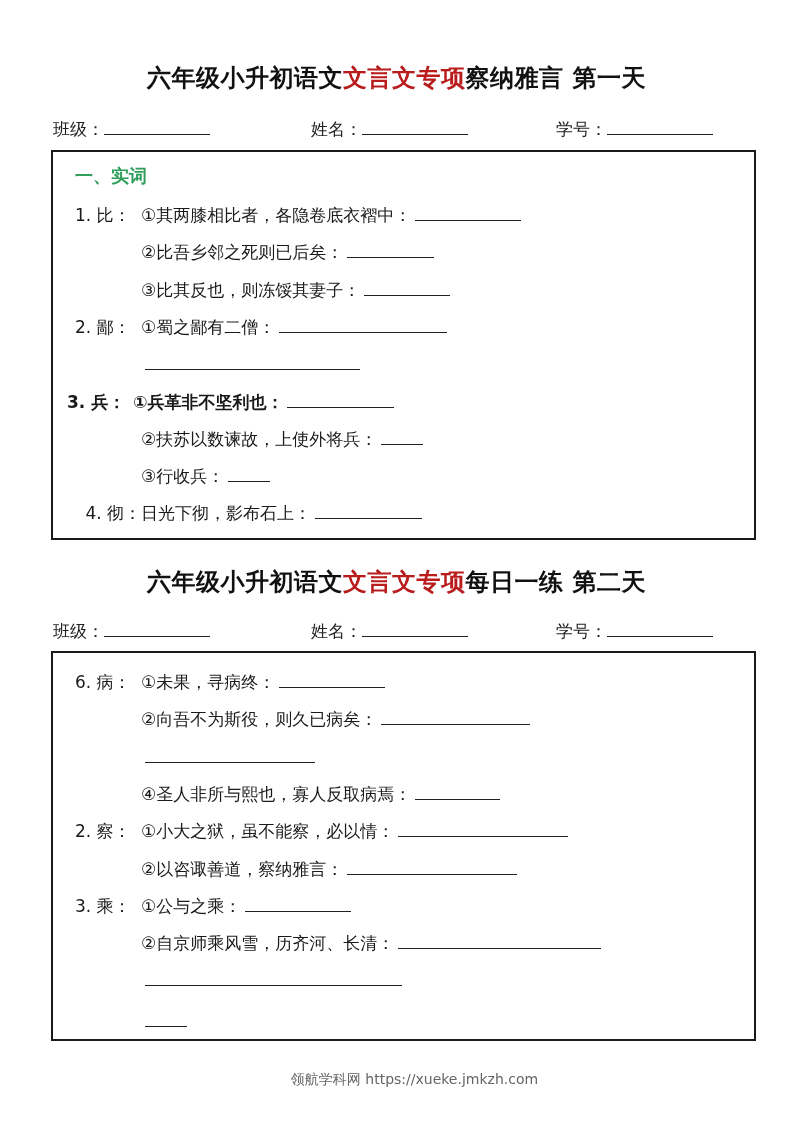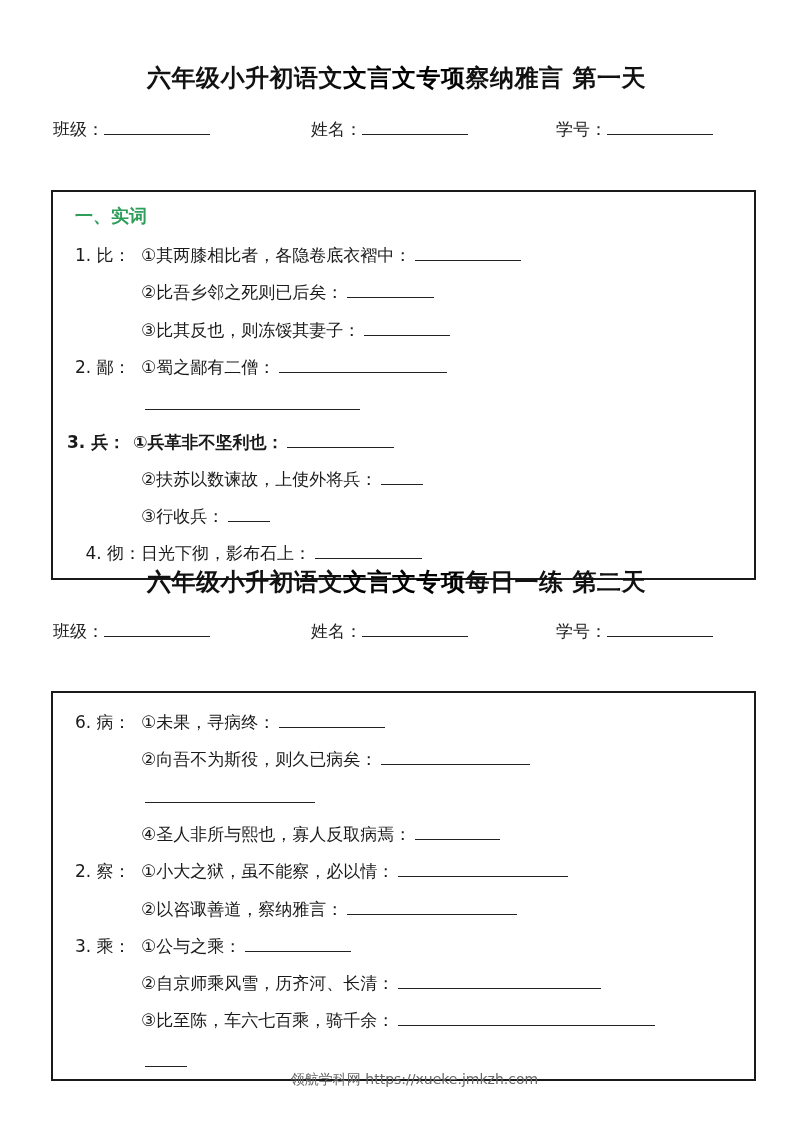--- a/index.html
+++ b/index.html
@@ -7,26 +7,26 @@
     width: 793px; height: 1122px; background: #ffffff; position: relative;
     font-family: "DejaVu Sans", "Liberation Sans", sans-serif; color: #1a1a1a;
     overflow: hidden;
   }
   .abs { position: absolute; }
   .title {
     left: 0; width: 793px; text-align: center;
     font-size: 24px; font-weight: bold; color: #111; letter-spacing: 0.5px;
     white-space: nowrap;
   }
-  .title .hl { color: #000000; }
+  .title .hl { color: #b91c1c; }
   .info-row { left: 53px; width: 680px; height: 26px; font-size: 17px; color: #222; }
   .info-field { position: absolute; top: 0; white-space: nowrap; }
   .blank { display: inline-block; border-bottom: 1.4px solid #222; height: 18px; vertical-align: baseline; }
   .box {
-    left: 51px; width: 705px; border: 2px solid #1a1a1a; box-sizing: border-box; margin-top: 40px;
+    left: 51px; width: 705px; border: 2px solid #1a1a1a; box-sizing: border-box;
   }
   .section-heading { font-size: 18px; font-weight: bold; color: #2f9e5b; white-space: nowrap; }
   .line { font-size: 17px; white-space: nowrap; height: 26px; line-height: 26px; }
   .line .blank { height: 20px; margin-left: 4px; }
   .footer { left: 0; width: 793px; text-align: center; font-size: 14px; color: #666; }
 </style>
 </head>
 <body>
 
 <div class="abs title" style="top:62px;">
@@ -79,18 +79,18 @@
 <div class="abs box" style="top:651px; height:390px;">
   <div id="ws2-lines">
       <div class="abs line" style="top: 14px; left: 22px;"><span style="display: inline-block; width: 66px;">6. 病：</span><span>①未果，寻病终：</span><span class="blank" style="width: 106px;"></span></div>
       <div class="abs line" style="top: 51.3px; left: 22px;"><span style="display: inline-block; width: 66px;"></span><span>②向吾不为斯役，则久已病矣：</span><span class="blank" style="width: 149px;"></span></div>
       <div class="abs line" style="top: 88.6px; left: 22px;"><span style="display: inline-block; width: 66px;"></span><span class="blank" style="width: 170px;"></span></div>
       <div class="abs line" style="top: 125.9px; left: 22px;"><span style="display: inline-block; width: 66px;"></span><span>④圣人非所与熙也，寡人反取病焉：</span><span class="blank" style="width: 85px;"></span></div>
       <div class="abs line" style="top: 163.2px; left: 22px;"><span style="display: inline-block; width: 66px;">2. 察：</span><span>①小大之狱，虽不能察，必以情：</span><span class="blank" style="width: 170px;"></span></div>
       <div class="abs line" style="top: 200.5px; left: 22px;"><span style="display: inline-block; width: 66px;"></span><span>②以咨诹善道，察纳雅言：</span><span class="blank" style="width: 170px;"></span></div>
       <div class="abs line" style="top: 237.8px; left: 22px;"><span style="display: inline-block; width: 66px;">3. 乘：</span><span>①公与之乘：</span><span class="blank" style="width: 106px;"></span></div>
       <div class="abs line" style="top: 275.1px; left: 22px;"><span style="display: inline-block; width: 66px;"></span><span>②自京师乘风雪，历齐河、长清：</span><span class="blank" style="width: 203px;"></span></div>
-      <div class="abs line" style="top: 312.4px; left: 22px;"><span style="display: inline-block; width: 66px;"></span><span>③比至陈，车六七百乘，骑千余：</span><span class="blank" style="width: 257px;"></span></div>
+      <div class="abs line" style="top: 312.4px; left: 22px;"><span style="display: inline-block; width: 66px;"></span><span class="blank" style="width: 257px;"></span></div>
       <div class="abs line" style="top: 352.7px; left: 22px;"><span style="display: inline-block; width: 66px;"></span><span></span><span class="blank" style="width: 42px;"></span></div>
     </div>
 </div>
 
 <div class="abs footer" style="top:1071px;padding-left:18px;">领航学科网 https://xueke.jmkzh.com</div>
 
 </body></html>

